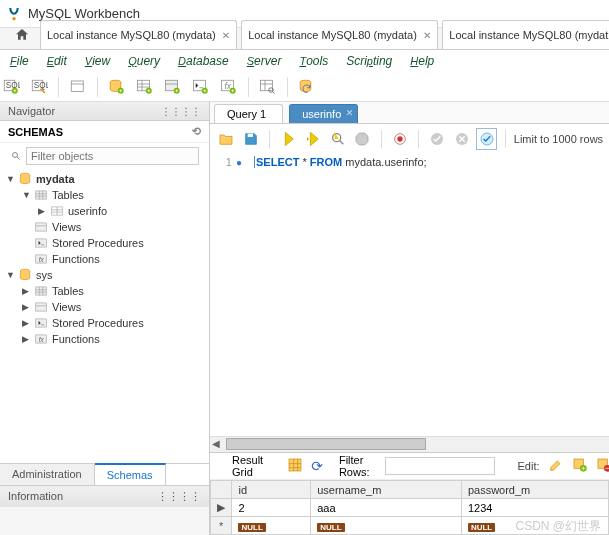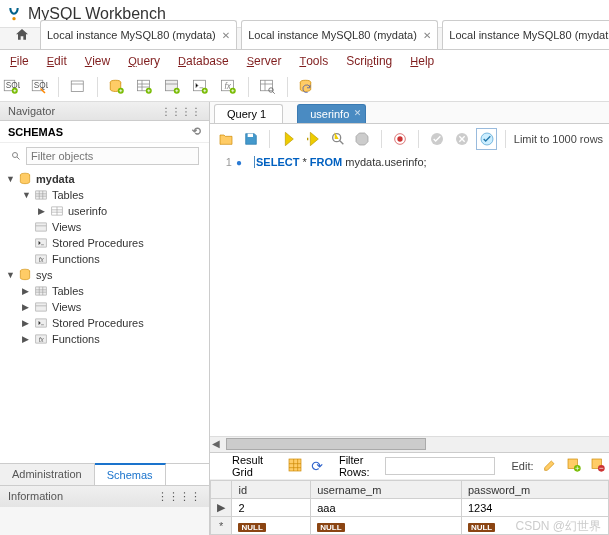--- a/index.html
+++ b/index.html
@@ -1,28 +1,28 @@
 <!DOCTYPE html>
 <html><head>
   <meta charset="utf-8">
   <style>
     * { box-sizing: border-box; margin: 0; padding: 0; font-family: "Segoe UI", Tahoma, sans-serif; font-size: 11px; }
     body { background: #fff; width: 609px; height: 535px; overflow: hidden; position: relative; }
     
     .titlebar { height: 28px; background: #fff; border-bottom: 1px solid #e0e0e0; display: flex; align-items: center; padding: 0 6px; }
     .titlebar svg { width: 16px; height: 16px; margin-right: 6px; }
-    .titlebar-text { font-size: 16px; color: #333; text-align: right; }
+    .titlebar-text { font-size: 13px; color: #333; text-align: right; }
     
     .tabbar { height: 22px; display: flex; align-items: flex-end; padding-left: 10px; border-bottom: 1px solid #ccc; background: #f5f5f5; }
     .tabbar .home svg { width: 16px; height: 16px; margin: 0 10px 4px 4px; fill: #555; }
     .doc-tab { background: #fff; border: 1px solid #ccc; border-bottom: none; border-radius: 3px 3px 0 0; padding: 8px 6px; margin-right: 4px; display: flex; align-items: center; gap: 6px; font-size: 11px; color: #333; white-space: nowrap; }
     .doc-tab .x { color: #888; font-size: 10px; }
     
     .menubar { height: 22px; display: flex; align-items: center; gap: 18px; padding: 0 10px; background: #fff; }
-    .menubar span { font-size: 12px; color: #7f1d1d; }
+    .menubar span { font-size: 12px; color: #14532d; font-style: italic; }
     .menubar span u { text-decoration: underline; }
     
     .toolbar { height: 30px; display: flex; align-items: center; gap: 6px; padding: 0 0; border-bottom: 1px solid #ddd; }
     .tb-btn { width: 22px; height: 22px; display: flex; align-items: center; justify-content: center; }
     .tb-btn svg { width: 18px; height: 18px; }
     .tb-sep { width: 1px; height: 20px; background: #ddd; margin: 0 2px; }
     
     .main { display: flex; height: calc(535px - 28px - 22px - 22px - 30px); }
     
     .sidebar { width: 210px; border-right: 1px solid #ccc; display: flex; flex-direction: column; }
@@ -43,21 +43,21 @@
     .tree-icon svg { width: 14px; height: 14px; }
     .side-tabs { border-top: 1px solid #ccc; }
     .side-tabs-row { display: flex; border-bottom: 1px solid #ccc; }
     .side-tab { padding: 4px 12px; font-size: 11px; color: #555; background: #f0f0f0; border-right: 1px solid #ccc; }
     .side-tab.active { color: #1a73cc; background: #fff; border-top: 2px solid #1a73cc; margin-top: -1px; }
     .info-hdr { padding: 4px 8px; background: linear-gradient(#f0f0f0,#e4e4e4); font-size: 11px; color: #555; display: flex; justify-content: space-between; }
     .info-body { height: 28px; background: #f6f6f6; }
     
     .editor { flex: 1; display: flex; flex-direction: column; min-width: 0; }
     .ed-tabs { display: flex; align-items: flex-end; border-bottom: 1px solid #ccc; padding-left: 4px; background: #fafafa; height: 22px; }
-    .ed-tab { padding: 3px 16px 3px 12px; border: 1px solid #ccc; border-bottom: none; border-radius: 3px 3px 0 0; margin-right: 14px; background: #fff; position: relative; font-size: 11px; }
+    .ed-tab { padding: 3px 16px 3px 12px; border: 1px solid #ccc; border-bottom: none; border-radius: 3px 3px 0 0; margin-right: 6px; background: #fff; position: relative; font-size: 11px; }
     .ed-tab.active { background: #4a8bc2; color: #fff; border-color: #3a7ab2; }
     .ed-tab .x { position: absolute; right: 4px; top: 3px; font-size: 9px; opacity: .7; }
     .ed-toolbar { height: 30px; display: flex; align-items: center; gap: 4px; padding: 0 6px; background: #fff; }
     .etb-btn { width: 22px; height: 22px; display: flex; align-items: center; justify-content: center; }
     .etb-btn svg { width: 16px; height: 16px; }
     .etb-sep { width: 1px; height: 18px; background: #ddd; margin: 0 4px; }
     .limit { margin-left: auto; font-size: 11px; color: #444; white-space: nowrap; }
     .sql-area { flex: 1; display: flex; background: #fff; font-family: Consolas, monospace; font-size: 13px; padding-top: 2px; }
     .gutter { width: 40px; text-align: right; padding-right: 8px; color: #999; }
     .gutter .dot { color: #2a7ad4; font-size: 10px; margin-left: 4px; }
@@ -67,21 +67,21 @@
     .cursor { border-left: 1px solid #4a8bc2; padding-left: 1px; }
     
     .hscroll { height: 16px; background: #f0f0f0; border-top: 1px solid #ddd; position: relative; }
     .hscroll .arrow { position: absolute; left: 2px; top: 1px; font-size: 10px; color: #666; }
     .hscroll .thumb { position: absolute; left: 16px; top: 1px; width: 200px; height: 12px; background: #ccc; border: 1px solid #aaa; }
     
     .result-bar { height: 28px; display: flex; align-items: center; padding: 0 6px; gap: 8px; border-top: 1px solid #ccc; border-bottom: 1px solid #eee; }
     .result-bar .lbl { padding: 4px 8px; }
     .result-bar .sep { width: 1px; height: 20px; background: #ccc; }
     .result-bar input { border: 1px solid #ccc; padding: 2px 4px; width: 110px; font-size: 11px; }
-    .result-bar .edit-lbl { color: #444; }
+    .result-bar .edit-lbl { color: #444; margin-left: 6px; }
     
     .grid { width: 100%; border-collapse: collapse; font-size: 11px; }
     .grid th, .grid td { border: 1px solid #d0d0d0; padding: 2px 6px; text-align: left; height: 18px; }
     .grid th { background: #f0f0f0; font-weight: normal; color: #333; }
     .grid th.rowhdr, .grid td.rowhdr { width: 20px; background: #f0f0f0; text-align: center; color: #555; }
     .null { background: #8b4513; color: #fff; font-size: 8px; font-weight: bold; padding: 0 3px; display: inline-block; border-radius: 1px; }
 
     .watermark { position: absolute; right: 8px; bottom: 0; color: #ccc; font-size: 12px; }
   </style>
 </head>

